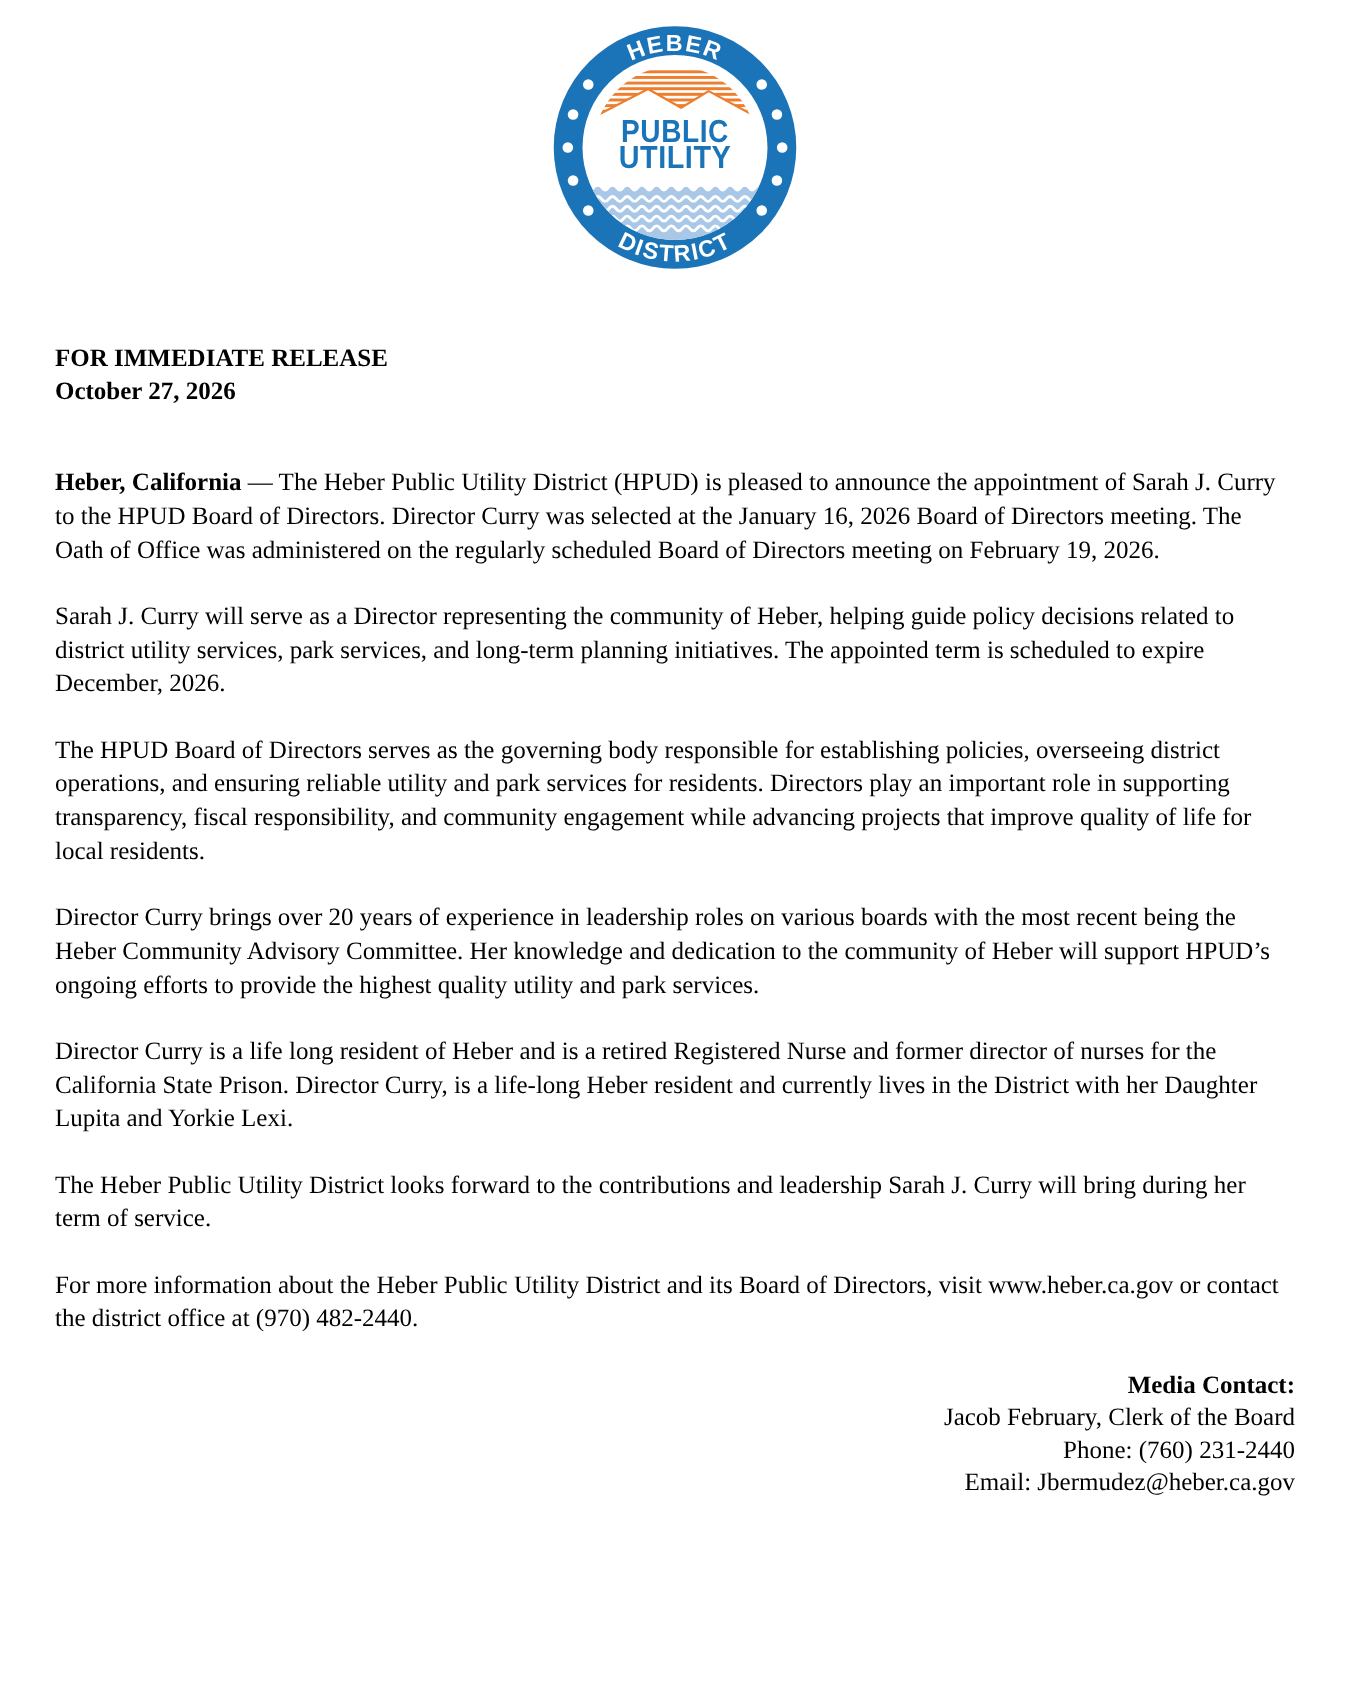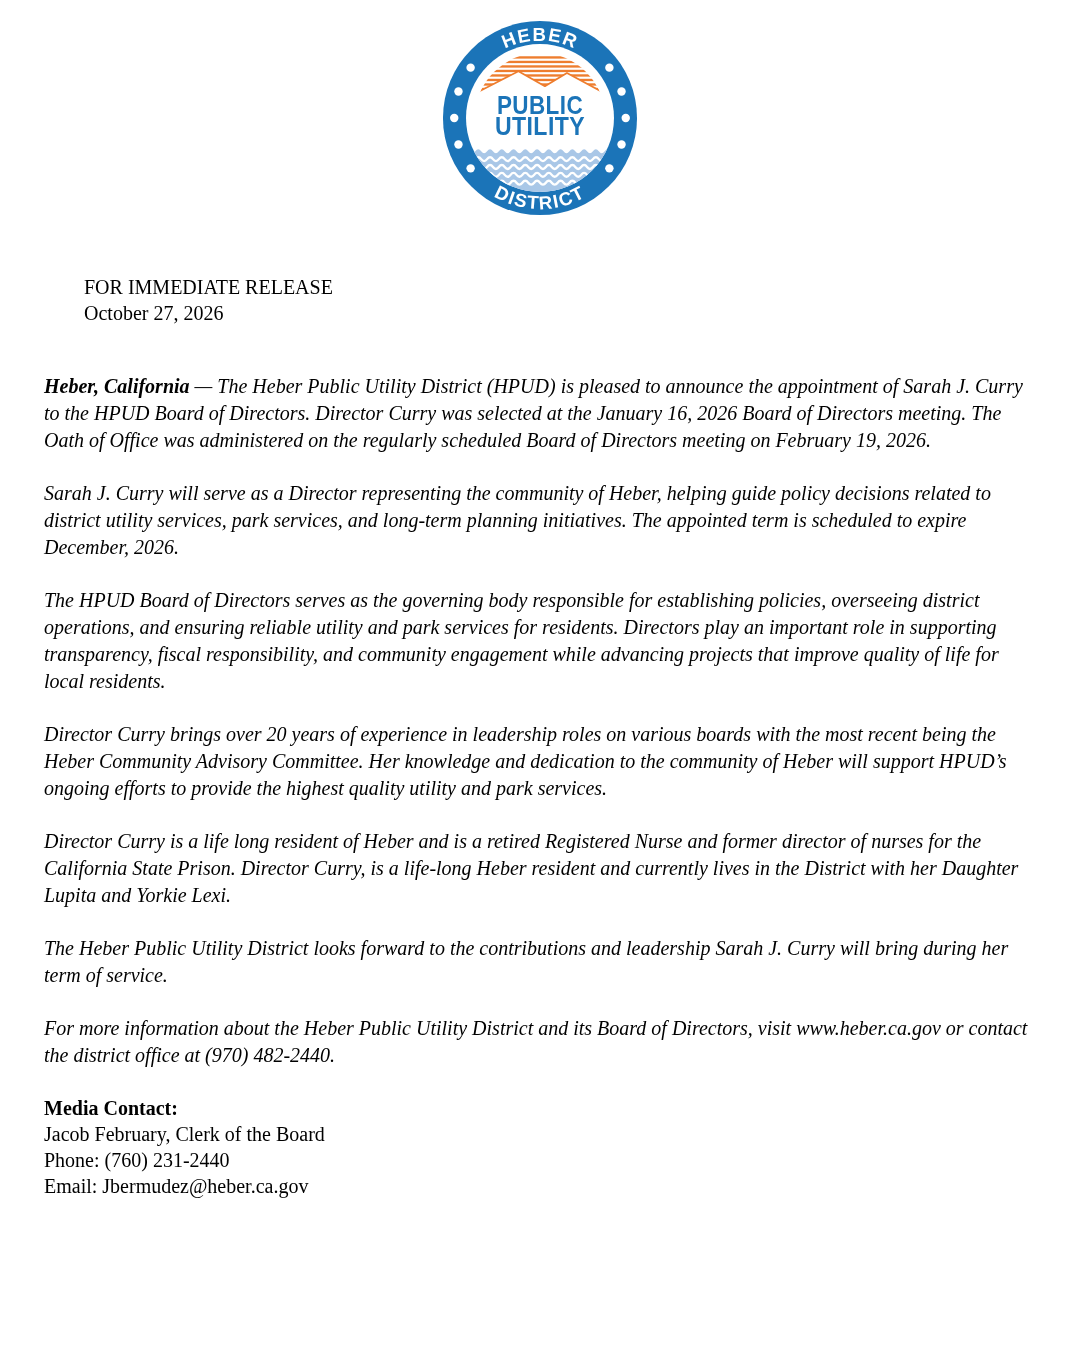--- a/index.html
+++ b/index.html
@@ -11,25 +11,25 @@
     color:#000000;
     font-family:"Liberation Serif", serif;
     overflow:hidden;
   }
   .logo-row { display:flex; justify-content:center; padding-top:20px; }
   .logo { display:block; }
   .ring-text { font-family:"Liberation Sans", sans-serif; font-weight:700; font-size:19px; fill:#ffffff; letter-spacing:1.5px; }
   .center-text { font-family:"Liberation Sans", sans-serif; font-weight:700; font-size:26px; letter-spacing:0.5px; }
   .wave-line { fill:none; stroke:#ffffff; stroke-width:2.4; }
   .content { padding:0 44px; font-size:20px; line-height:27px; }
-  .release { margin-top:58px; font-weight:normal; line-height:26px;margin-left:40px; }
+  .release { margin-top:58px; font-weight:bold; line-height:26px; }
   .headline { margin-top:56px; font-weight:bold; line-height:27px; }
   .body-text { margin-top:47px; }
-  .para { margin:0 0 26px 0;font-style:italic; }
-  .contact { line-height:26px; }
+  .para { margin:0 0 26px 0; }
+  .contact { line-height:26px;text-align:right; }
   .contact-heading { font-weight:bold; }
 </style>
 </head>
 <body>
 
 <div class="page">
 
   <div class="logo-row">
     <svg class="logo" viewBox="0 0 200 200" width="196" height="196" xmlns="http://www.w3.org/2000/svg">
       <defs>

